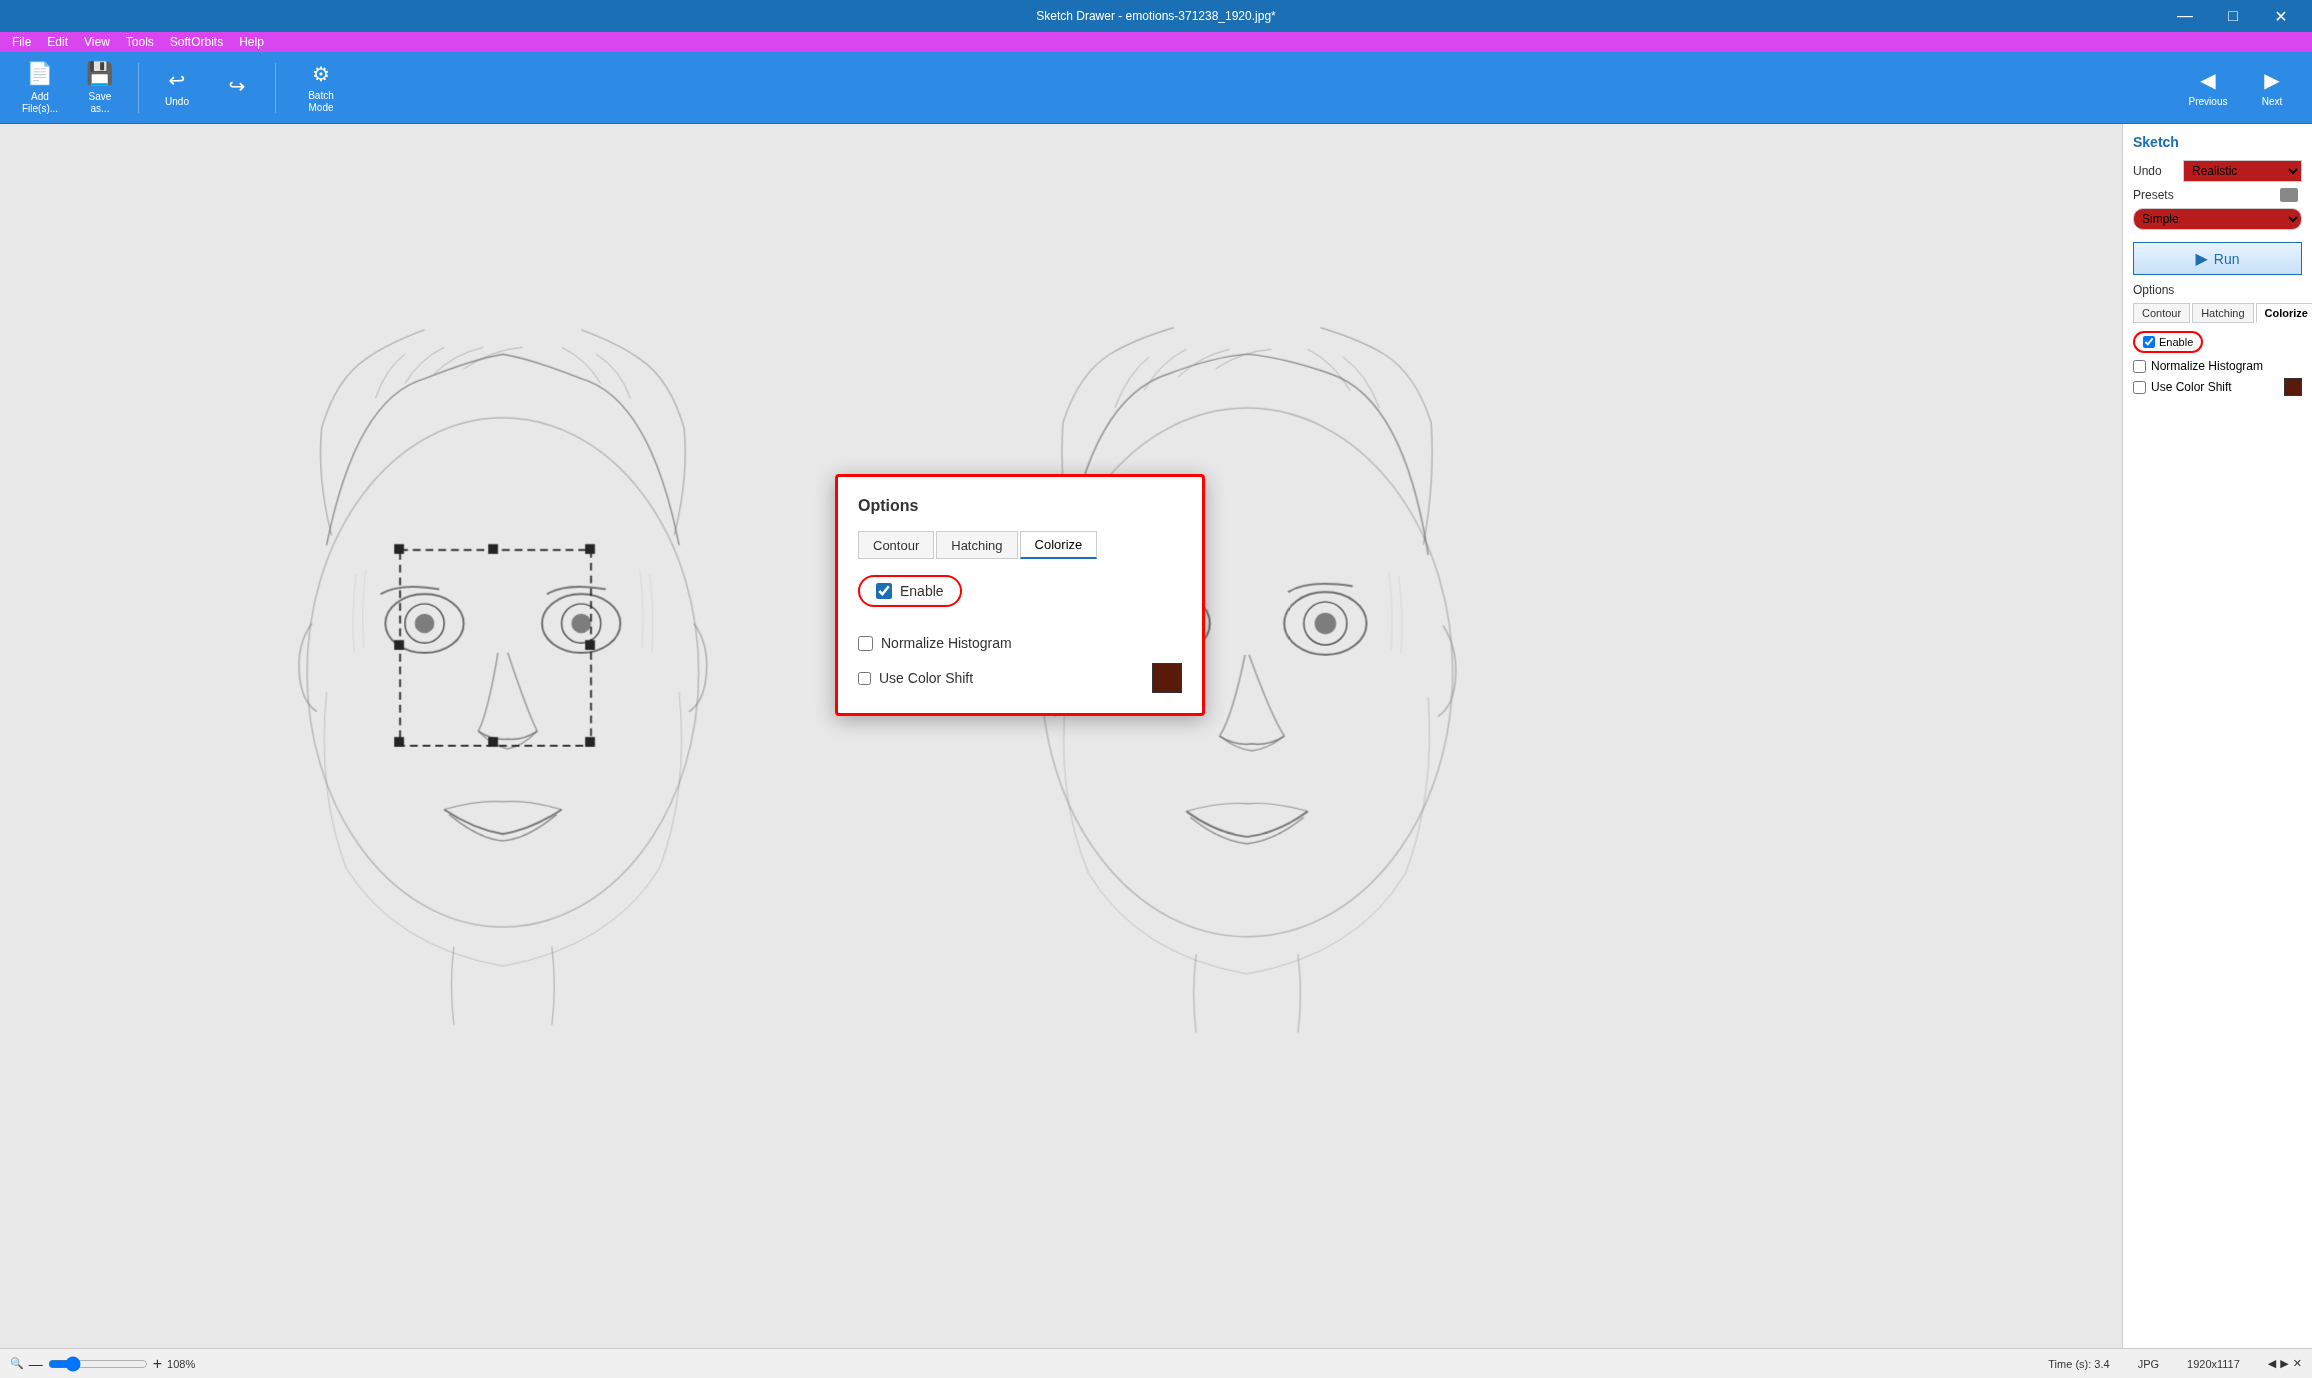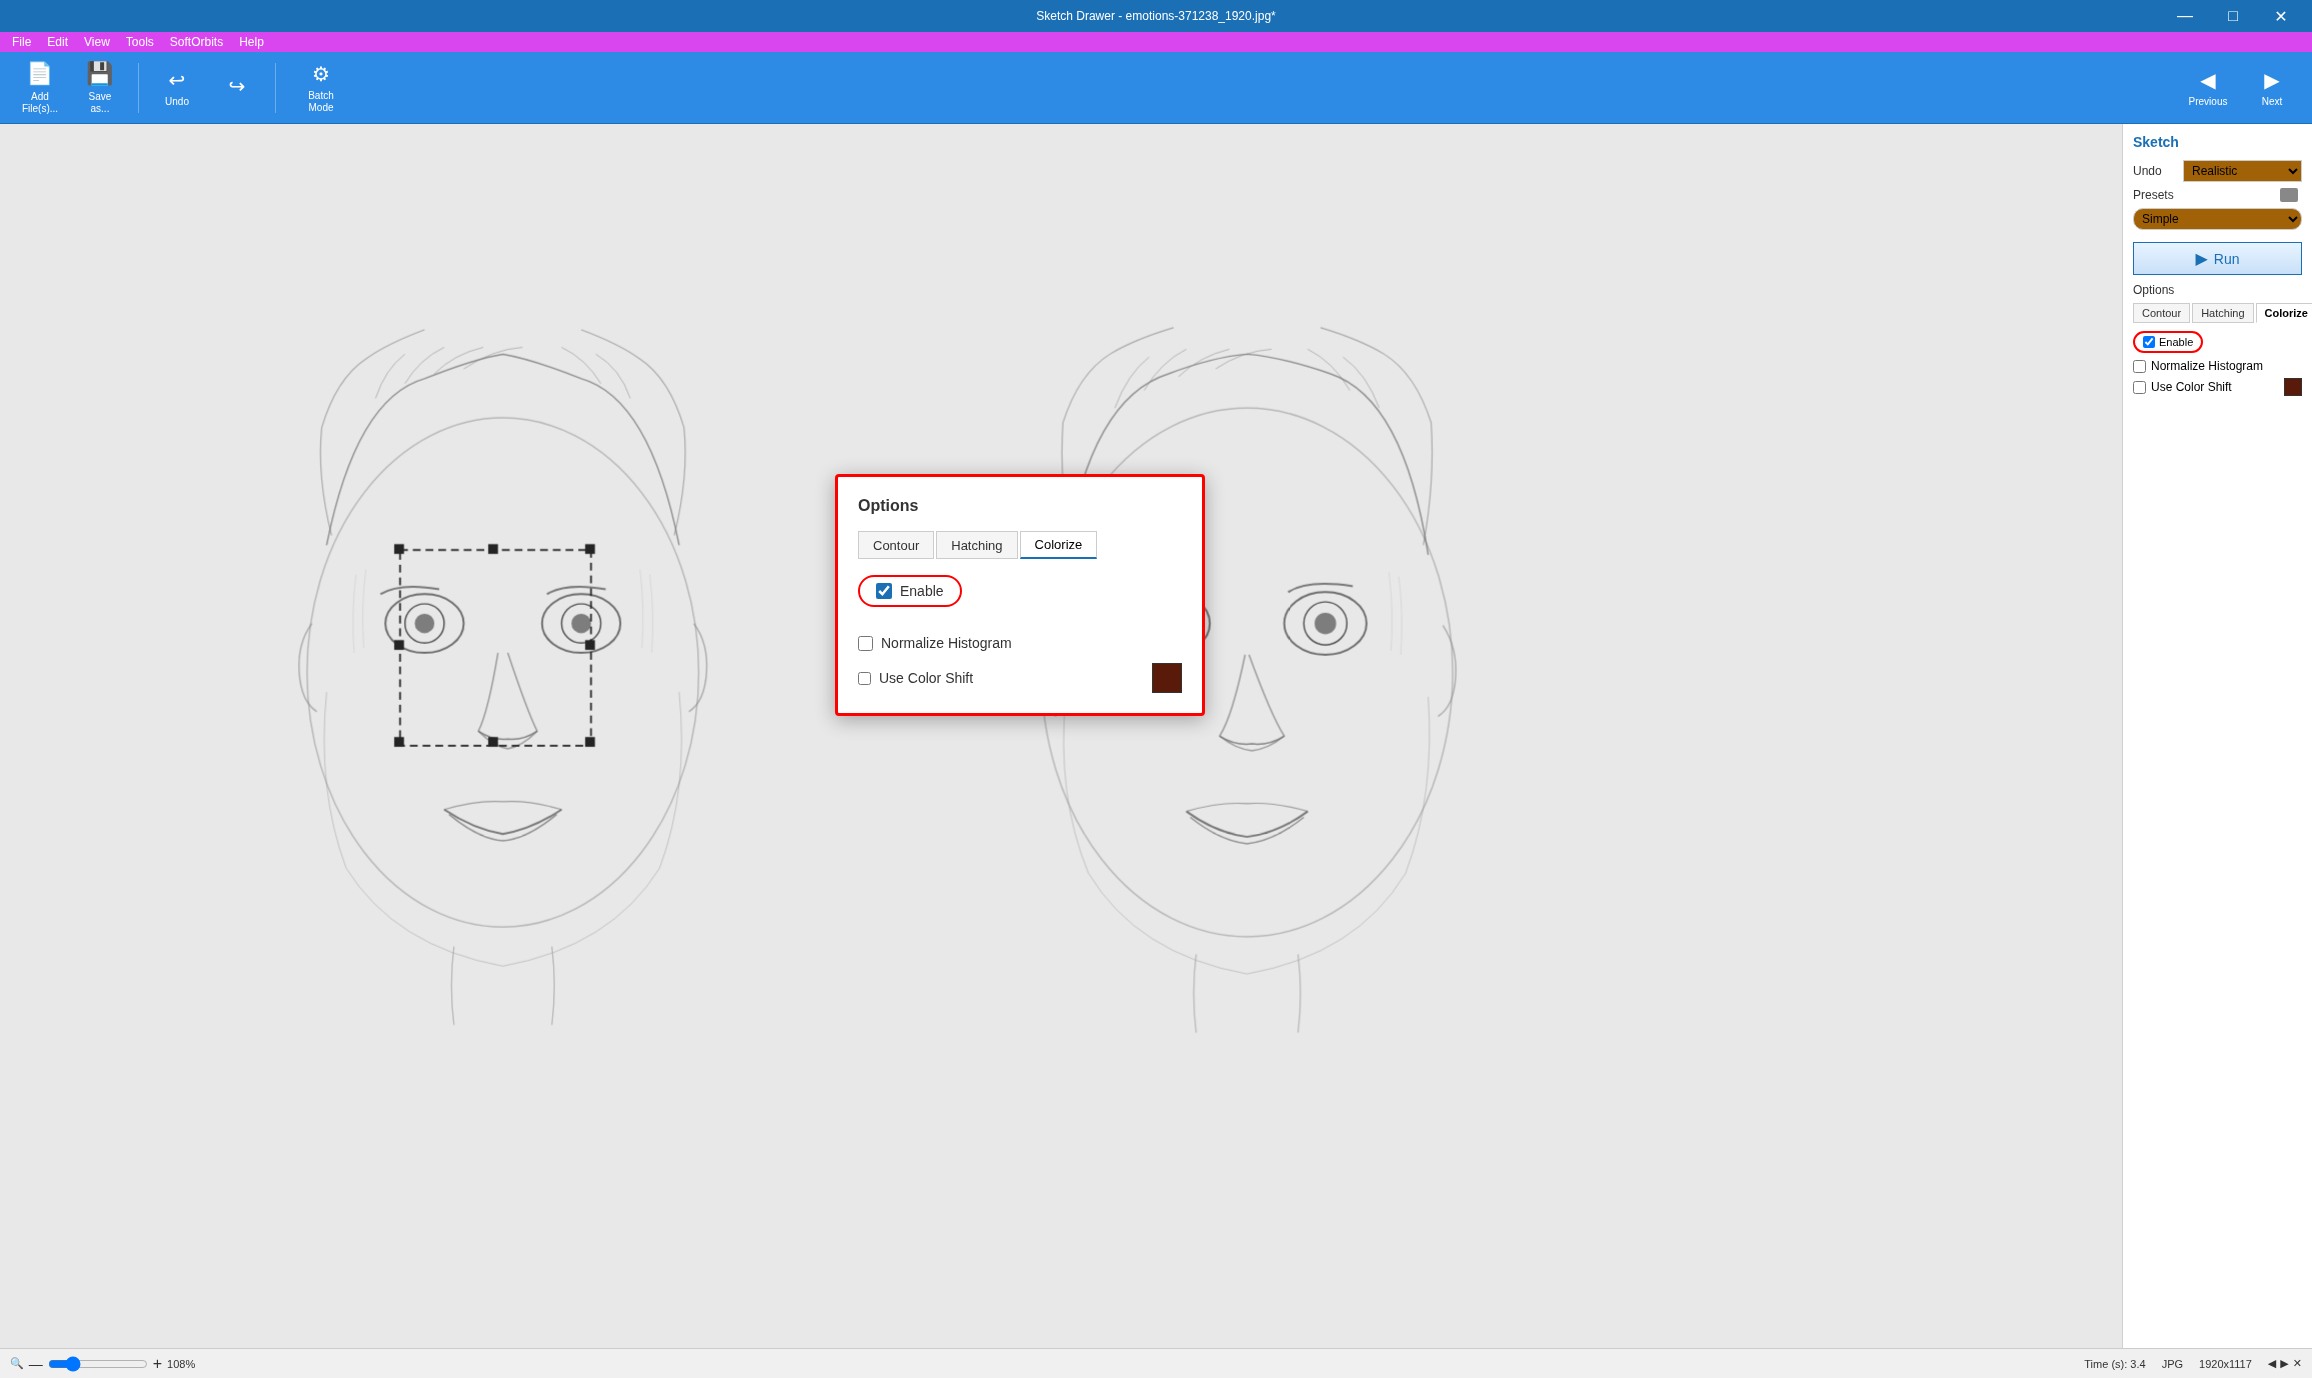--- a/index.html
+++ b/index.html
@@ -161,21 +161,21 @@
     .panel-label {
       color: #333;
       min-width: 50px;
       font-size: 12px;
     }
     .panel-select {
       flex: 1;
       font-size: 12px;
       border: 1px solid #ccc;
       padding: 2px 4px;
-      background: #a16207;
+      background: #b91c1c;
     }
     .run-btn {
       background: linear-gradient(to bottom, #e8f4ff, #c8e0f8);
       border: 1px solid #1a6fb5;
       color: #1a6fb5;
       font-size: 14px;
       padding: 6px 20px;
       cursor: pointer;
       width: 100%;
       margin: 8px 0;
@@ -245,21 +245,21 @@
       align-items: center;
       gap: 5px;
     }
     .zoom-slider {
       width: 100px;
     }
     .status-right {
       margin-left: auto;
       display: flex;
       align-items: center;
-      gap: 16px;
+      gap: 28px;
     }
 
     
     .popup-overlay {
       position: absolute;
       top: 350px;
       left: 835px;
       width: 370px;
       background: white;
       border: 3px solid red;

